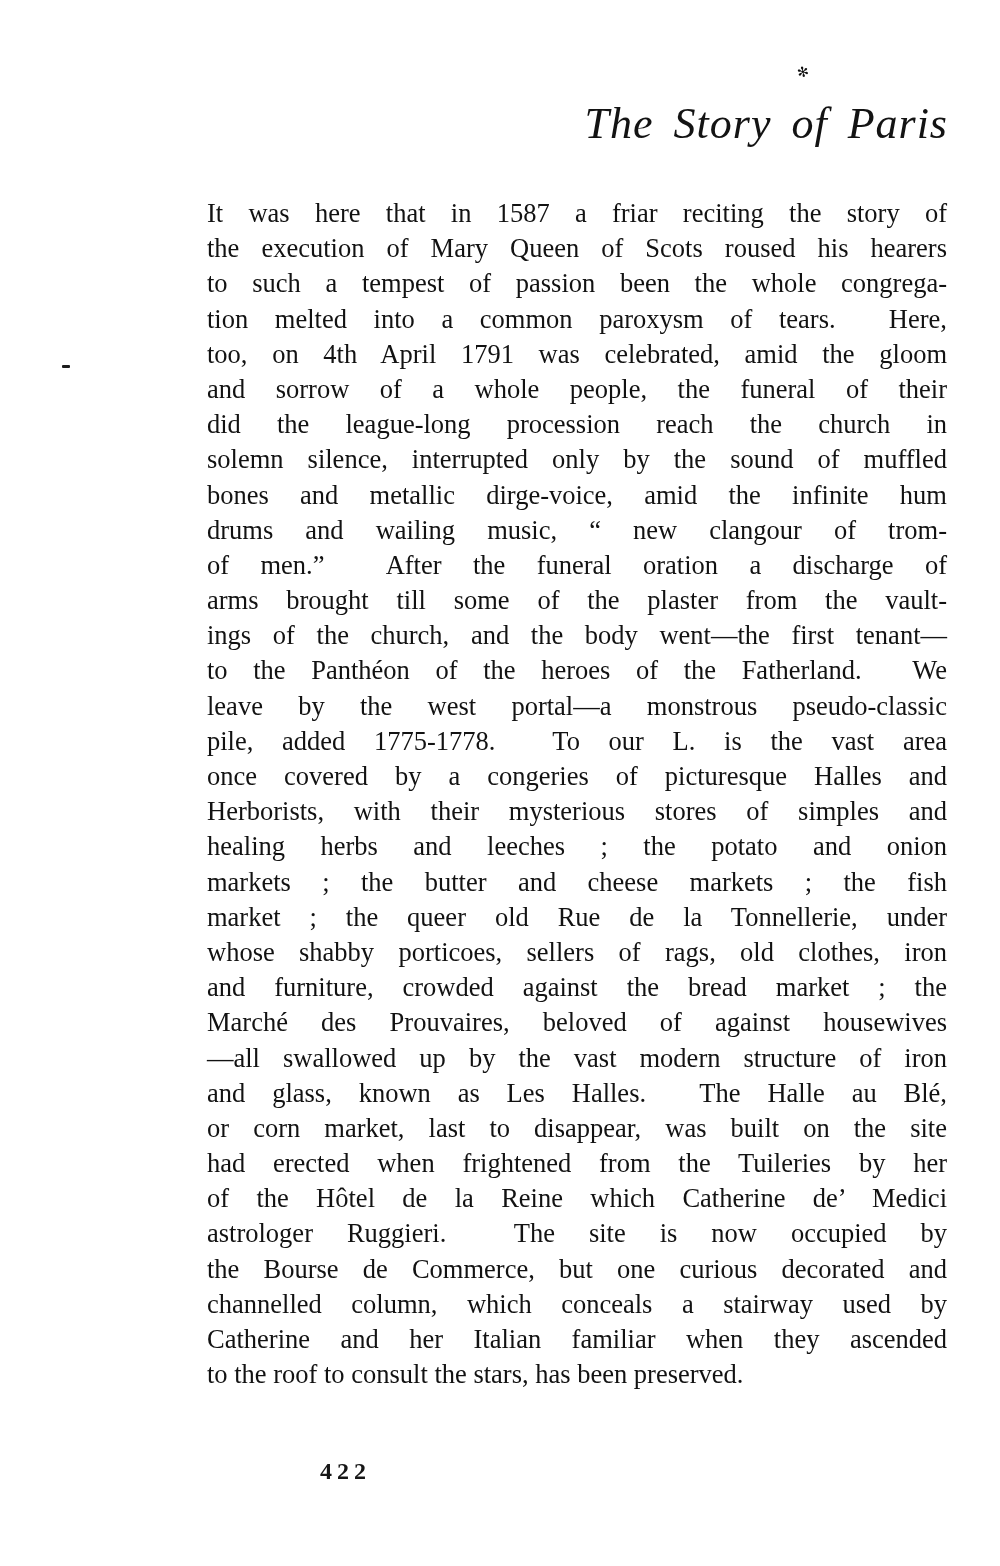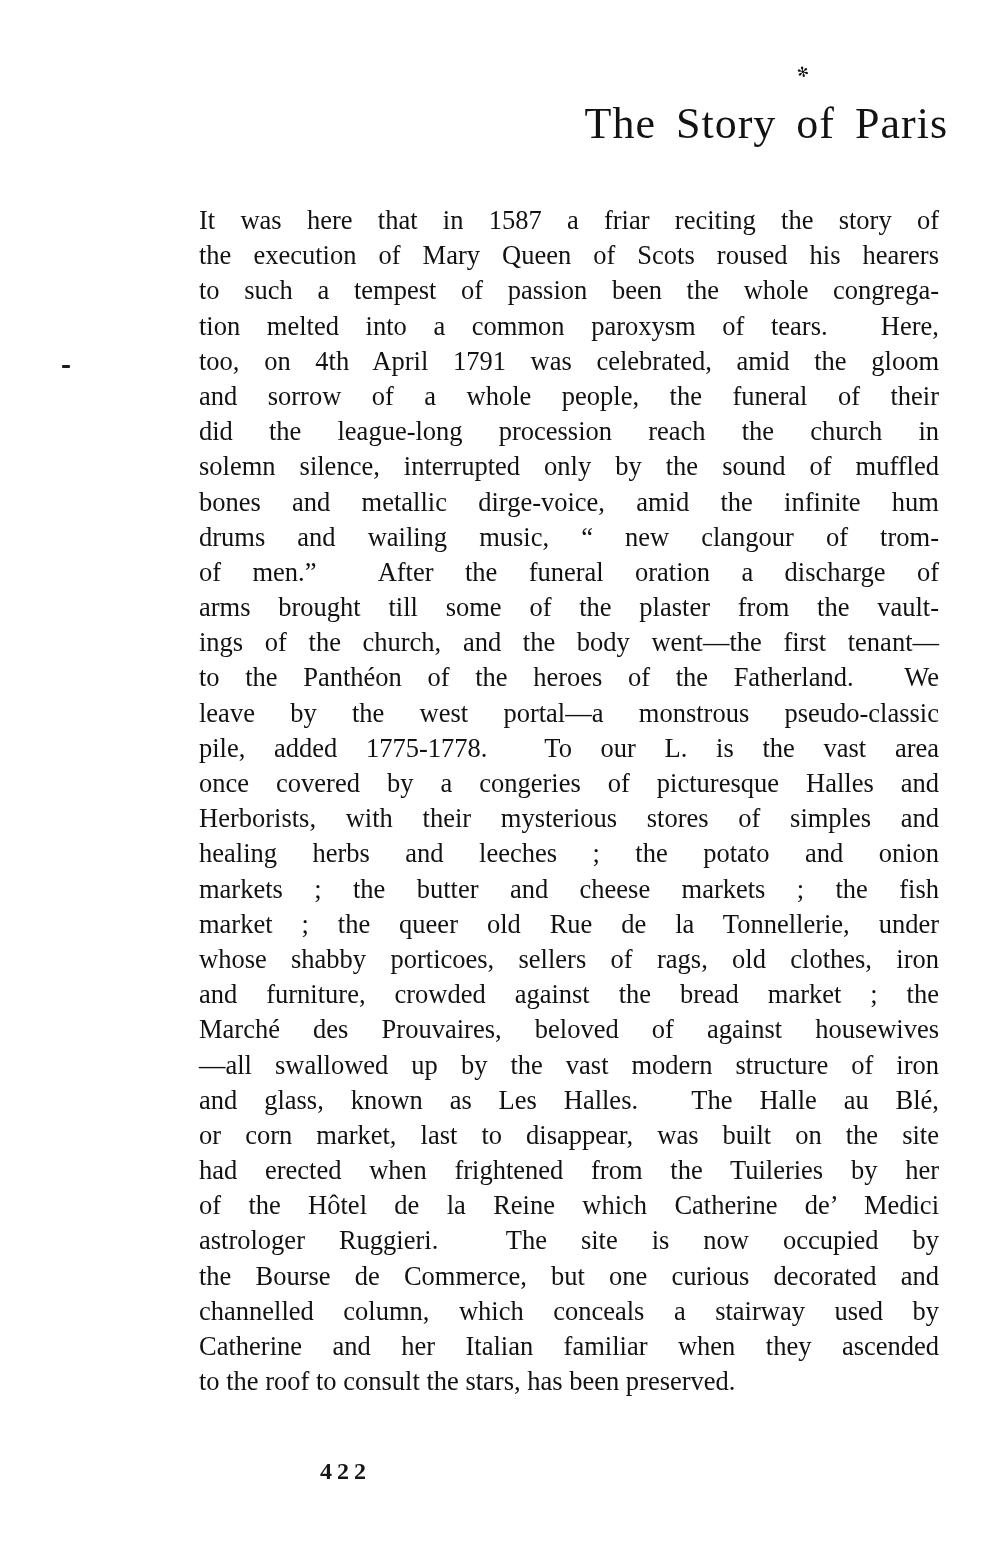--- a/index.html
+++ b/index.html
@@ -13,45 +13,45 @@
     height: 1566px;
     background: #ffffff;
     overflow: hidden;
     font-family: "Liberation Serif", serif;
     color: #141414;
   }
   .running-header {
     position: absolute;
     top: 100px;
     right: 52px;
+    font-style: italic;
     font-size: 44px;
     line-height: 1.1;
     letter-spacing: 1px;
     word-spacing: 8px;
     color: #131313;
     white-space: nowrap;
   }
   .ornament {
     position: absolute;
     top: 64px;
     left: 797px;
     font-family: "DejaVu Sans", sans-serif;
     font-size: 14px;
     color: #101010;
     transform: rotate(-12deg);
   }
   .body-text {
     position: absolute;
-    left: 199px;
+    left: 207px;
     top: 196px;
     width: 740px;
     font-size: 26.5px;
     line-height: 35.2px;
     color: #121212;
-    margin-top: 7px;
   }
   .line {
     text-align: justify;
     text-align-last: justify;
     height: 35.2px;
     white-space: normal;
   }
   .line.no-just {
     text-align-last: auto;
   }

